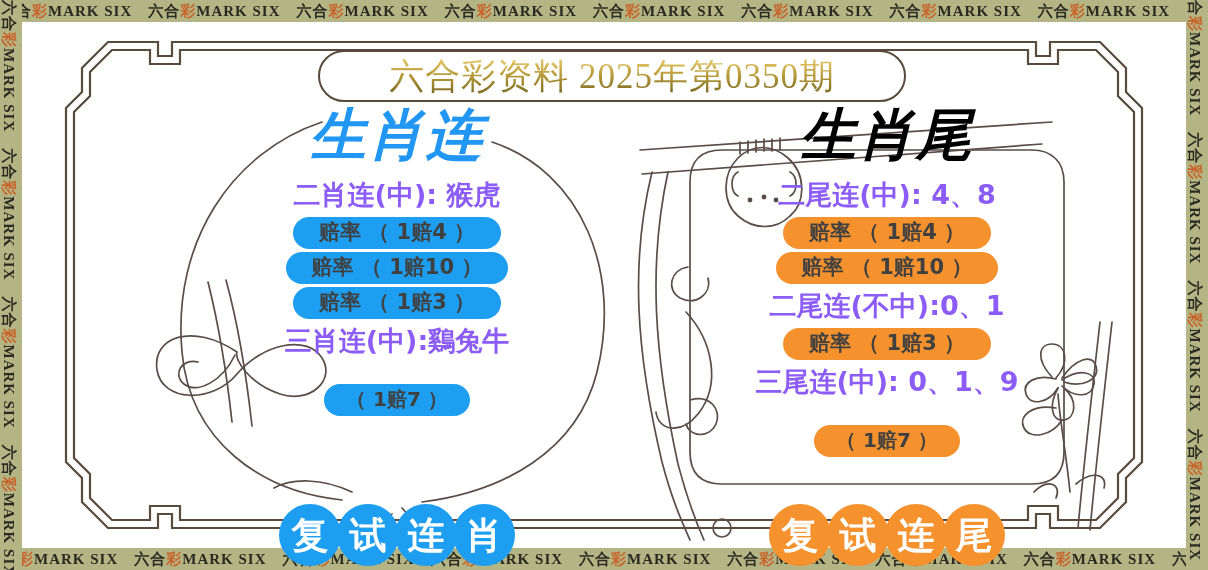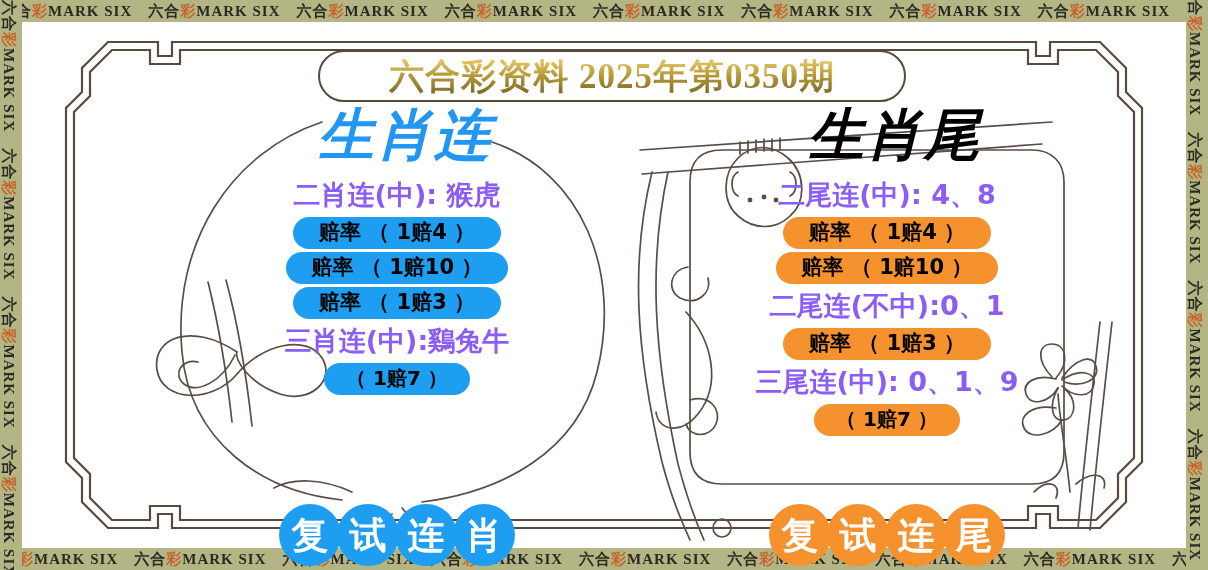--- a/index.html
+++ b/index.html
@@ -62,34 +62,34 @@
 
   
   .title-pill{
     position:absolute;left:296px;top:28px;width:584px;height:48px;
     border:2px solid #5a4a3c;border-radius:26px;background:#ffffff;
     display:flex;align-items:center;justify-content:center;
     z-index:6;
   }
   .title-text{
     font-family:"Liberation Serif","DejaVu Serif",serif;
-    font-weight:bold;font-size:35px;line-height:35px;
+    font-weight:normal;font-size:35px;line-height:35px;
     background:linear-gradient(180deg,#e7c96a 0%,#b89b3a 45%,#7d6a22 100%);
     -webkit-background-clip:text;background-clip:text;
     color:transparent;-webkit-text-fill-color:transparent;
     white-space:nowrap;letter-spacing:1px;
   }
 
   
   .col{position:absolute;top:80px;width:430px;height:460px;}
   .col.left{left:160px;}
   .col.right{left:650px;}
 
   .heading{
-    position:absolute;top:0;left:8px;width:430px;height:72px;
+    position:absolute;top:0;left:0;width:430px;height:72px;
     text-align:center;
     font-family:"DejaVu Sans","Liberation Sans",sans-serif;
     font-weight:bold;font-size:56px;line-height:66px;
     letter-spacing:2px;
     font-style:italic;
     z-index:5;
   }
   .heading.blue{color:#2196f3;}
   .heading.orange{color:#000000;}
 
@@ -100,28 +100,28 @@
     font-weight:bold;font-size:27px;line-height:38px;
     color:#8b5cf6;
     white-space:nowrap;
     margin:2px 0 2px 0;
   }
   .pillwrap{text-align:center;margin:3px 0 3px 0;}
   .pill{
     display:inline-block;
     padding:3px 26px 5px 26px;
     border-radius:18px;
-    color:#000000;
+    color:#404040;
     font-family:"DejaVu Sans","Liberation Sans",sans-serif;
     font-weight:bold;font-size:21px;line-height:24px;
     white-space:nowrap;
   }
   .pill.blue{background:#1e9ef0;}
   .pill.orange{background:#f5922e;}
-  .pill.small{padding:3px 22px 5px 22px;font-size:20px;}
+  .pill.small{padding:3px 22px 5px 22px;font-size:20px;margin-top:21px;}
 
   
   .badges{
     position:absolute;bottom:-4px;left:0;width:430px;
     display:flex;justify-content:center;align-items:center;
     z-index:5;
   }
   .badge{
     width:62px;height:62px;border-radius:50%;
     display:flex;align-items:center;justify-content:center;

